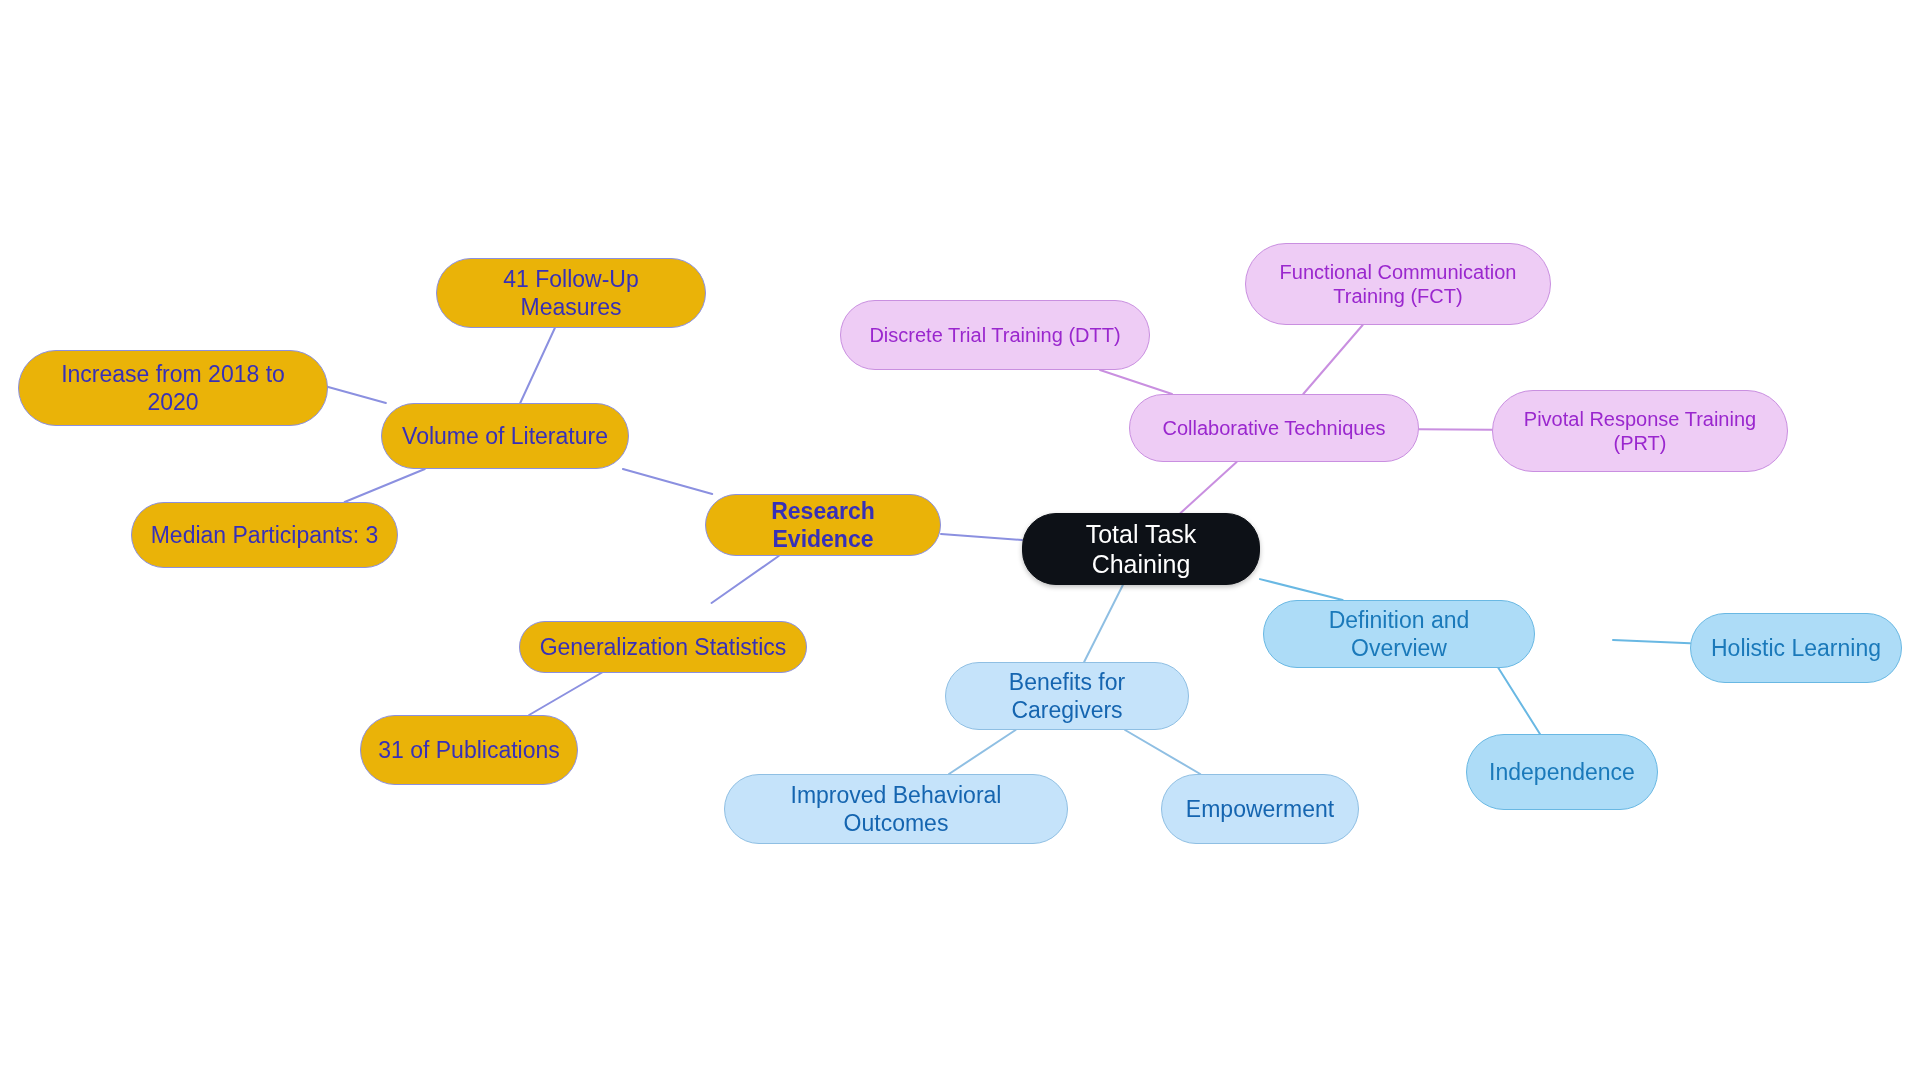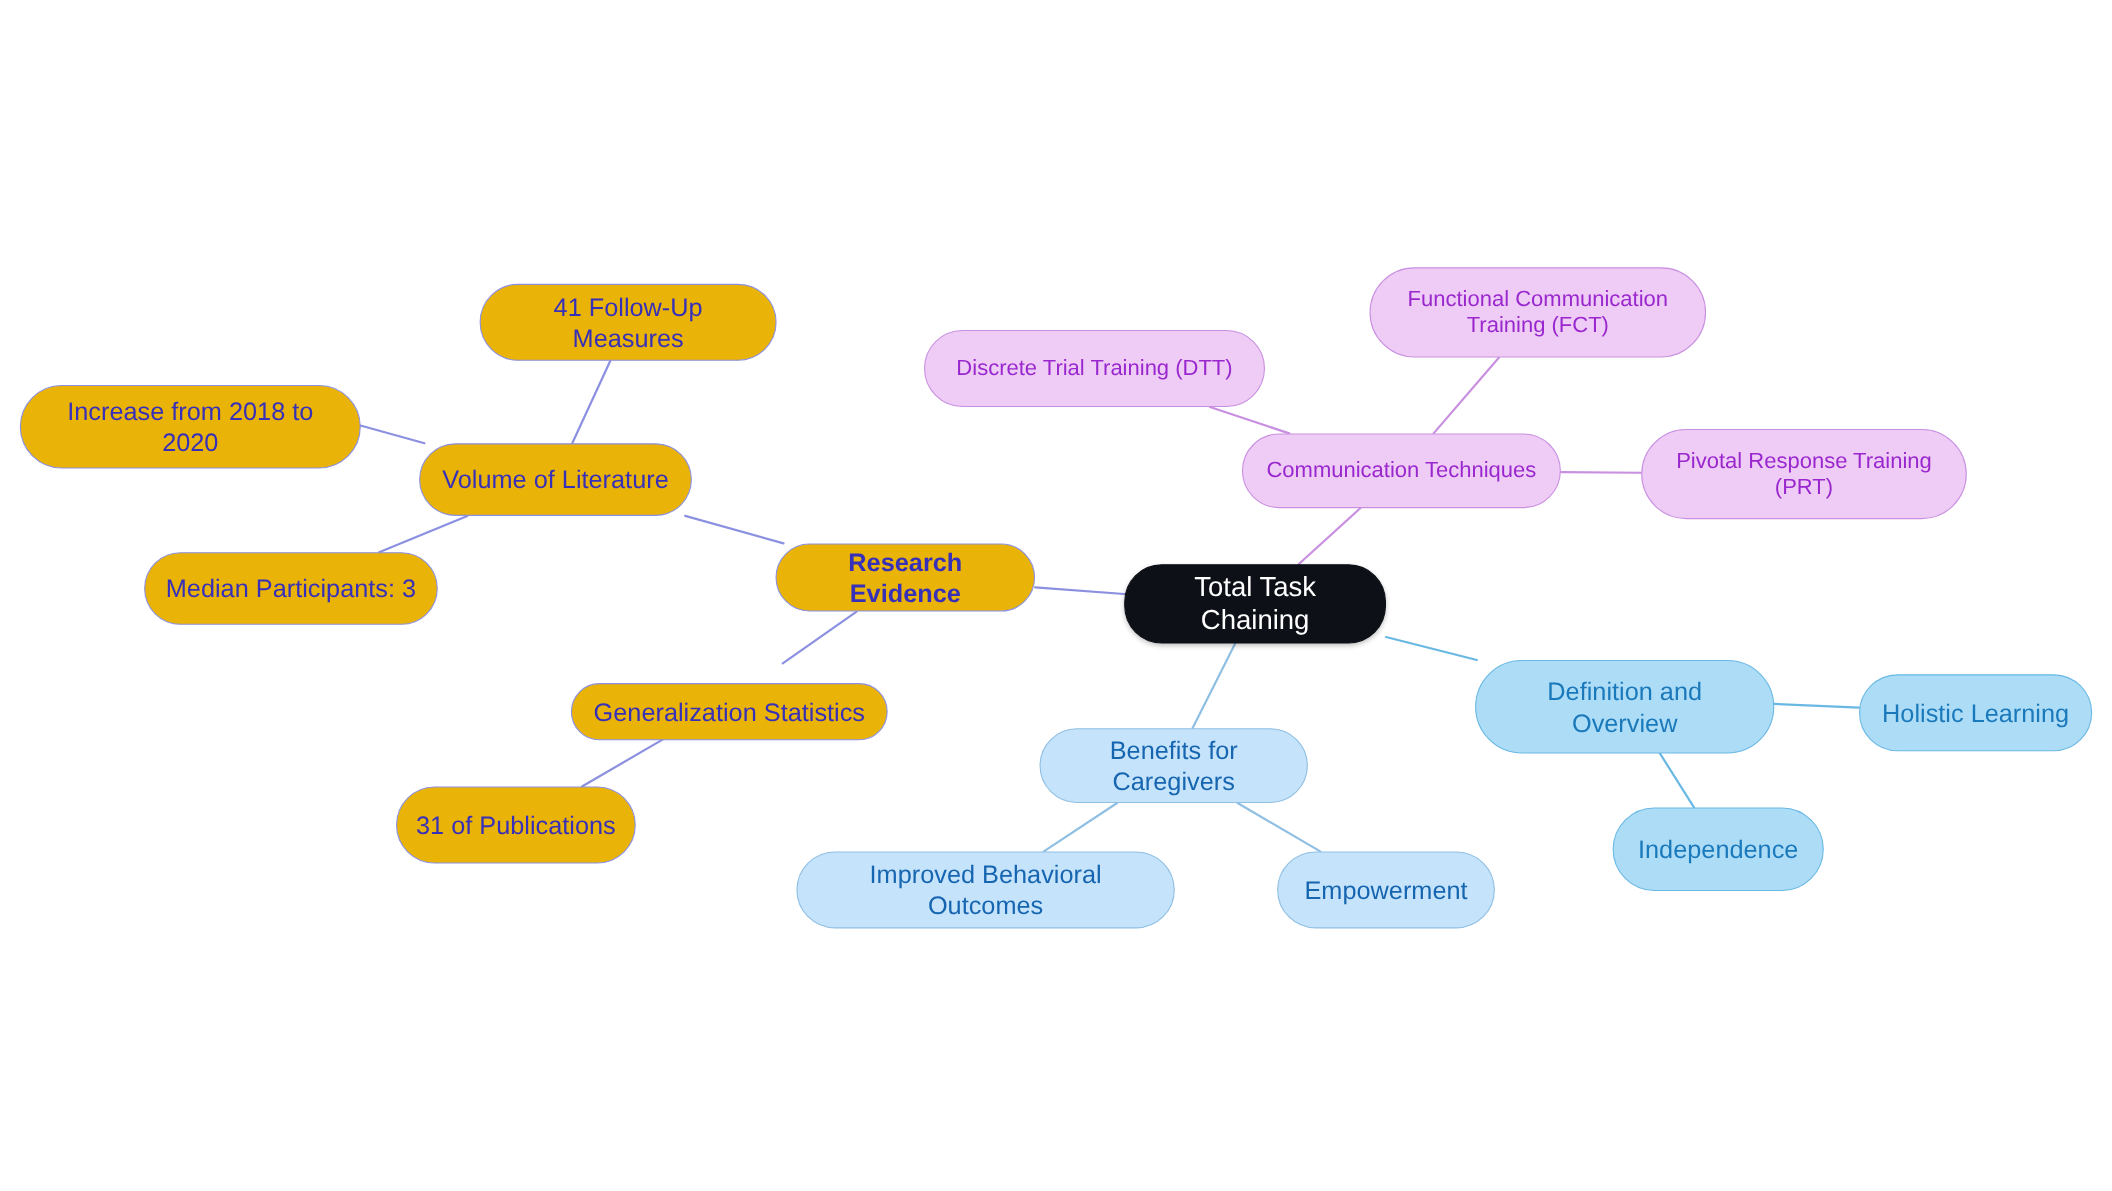--- a/index.html
+++ b/index.html
@@ -95,26 +95,26 @@
     </svg>
   <div id="node-layer">
       <div class="node root" style="left: 1022px; top: 513px; width: 238px; height: 72px;"><span>Total Task Chaining</span></div>
       <div class="node purple" style="left: 705px; top: 494px; width: 236px; height: 62px; font-weight: bold;"><span>Research Evidence</span></div>
       <div class="node purple" style="left: 381px; top: 403px; width: 248px; height: 66px;"><span>Volume of Literature</span></div>
       <div class="node purple" style="left: 18px; top: 310px; width: 310px; height: 76px; margin-top: 40px;"><span>Increase from 2018 to 2020</span></div>
       <div class="node purple" style="left: 436px; top: 258px; width: 270px; height: 70px;"><span>41 Follow-Up Measures</span></div>
       <div class="node purple" style="left: 131px; top: 502px; width: 267px; height: 66px;"><span>Median Participants: 3</span></div>
       <div class="node purple" style="left: 519px; top: 621px; width: 288px; height: 52px;"><span>Generalization Statistics</span></div>
       <div class="node purple" style="left: 360px; top: 715px; width: 218px; height: 70px;"><span>31 of Publications</span></div>
-      <div class="node pink" style="left: 1129px; top: 394px; width: 290px; height: 68px;"><span>Communication Techniques</span></div>
+      <div class="node pink" style="left: 1129px; top: 394px; width: 290px; height: 68px;"><span>Collaborative Techniques</span></div>
       <div class="node pink" style="left: 840px; top: 300px; width: 310px; height: 70px;"><span>Discrete Trial Training (DTT)</span></div>
       <div class="node pink" style="left: 1245px; top: 243px; width: 306px; height: 82px;"><span>Functional Communication
 Training (FCT)</span></div>
       <div class="node pink" style="left: 1492px; top: 390px; width: 296px; height: 82px;"><span>Pivotal Response Training
 (PRT)</span></div>
-      <div class="node blue" style="left: 1341px; top: 600px; width: 272px; height: 85px;"><span>Definition and Overview</span></div>
+      <div class="node blue" style="left: 1263px; top: 600px; width: 272px; height: 68px;"><span>Definition and Overview</span></div>
       <div class="node blue" style="left: 1690px; top: 613px; width: 212px; height: 70px;"><span>Holistic Learning</span></div>
       <div class="node blue" style="left: 1466px; top: 734px; width: 192px; height: 76px; text-align: right;"><span>Independence</span></div>
       <div class="node lightblue" style="left: 945px; top: 662px; width: 244px; height: 68px;"><span>Benefits for Caregivers</span></div>
       <div class="node lightblue" style="left: 724px; top: 774px; width: 344px; height: 70px;"><span>Improved Behavioral Outcomes</span></div>
       <div class="node lightblue" style="left: 1161px; top: 774px; width: 198px; height: 70px;"><span>Empowerment</span></div>
     </div>
 </div>
 
 </body></html>

